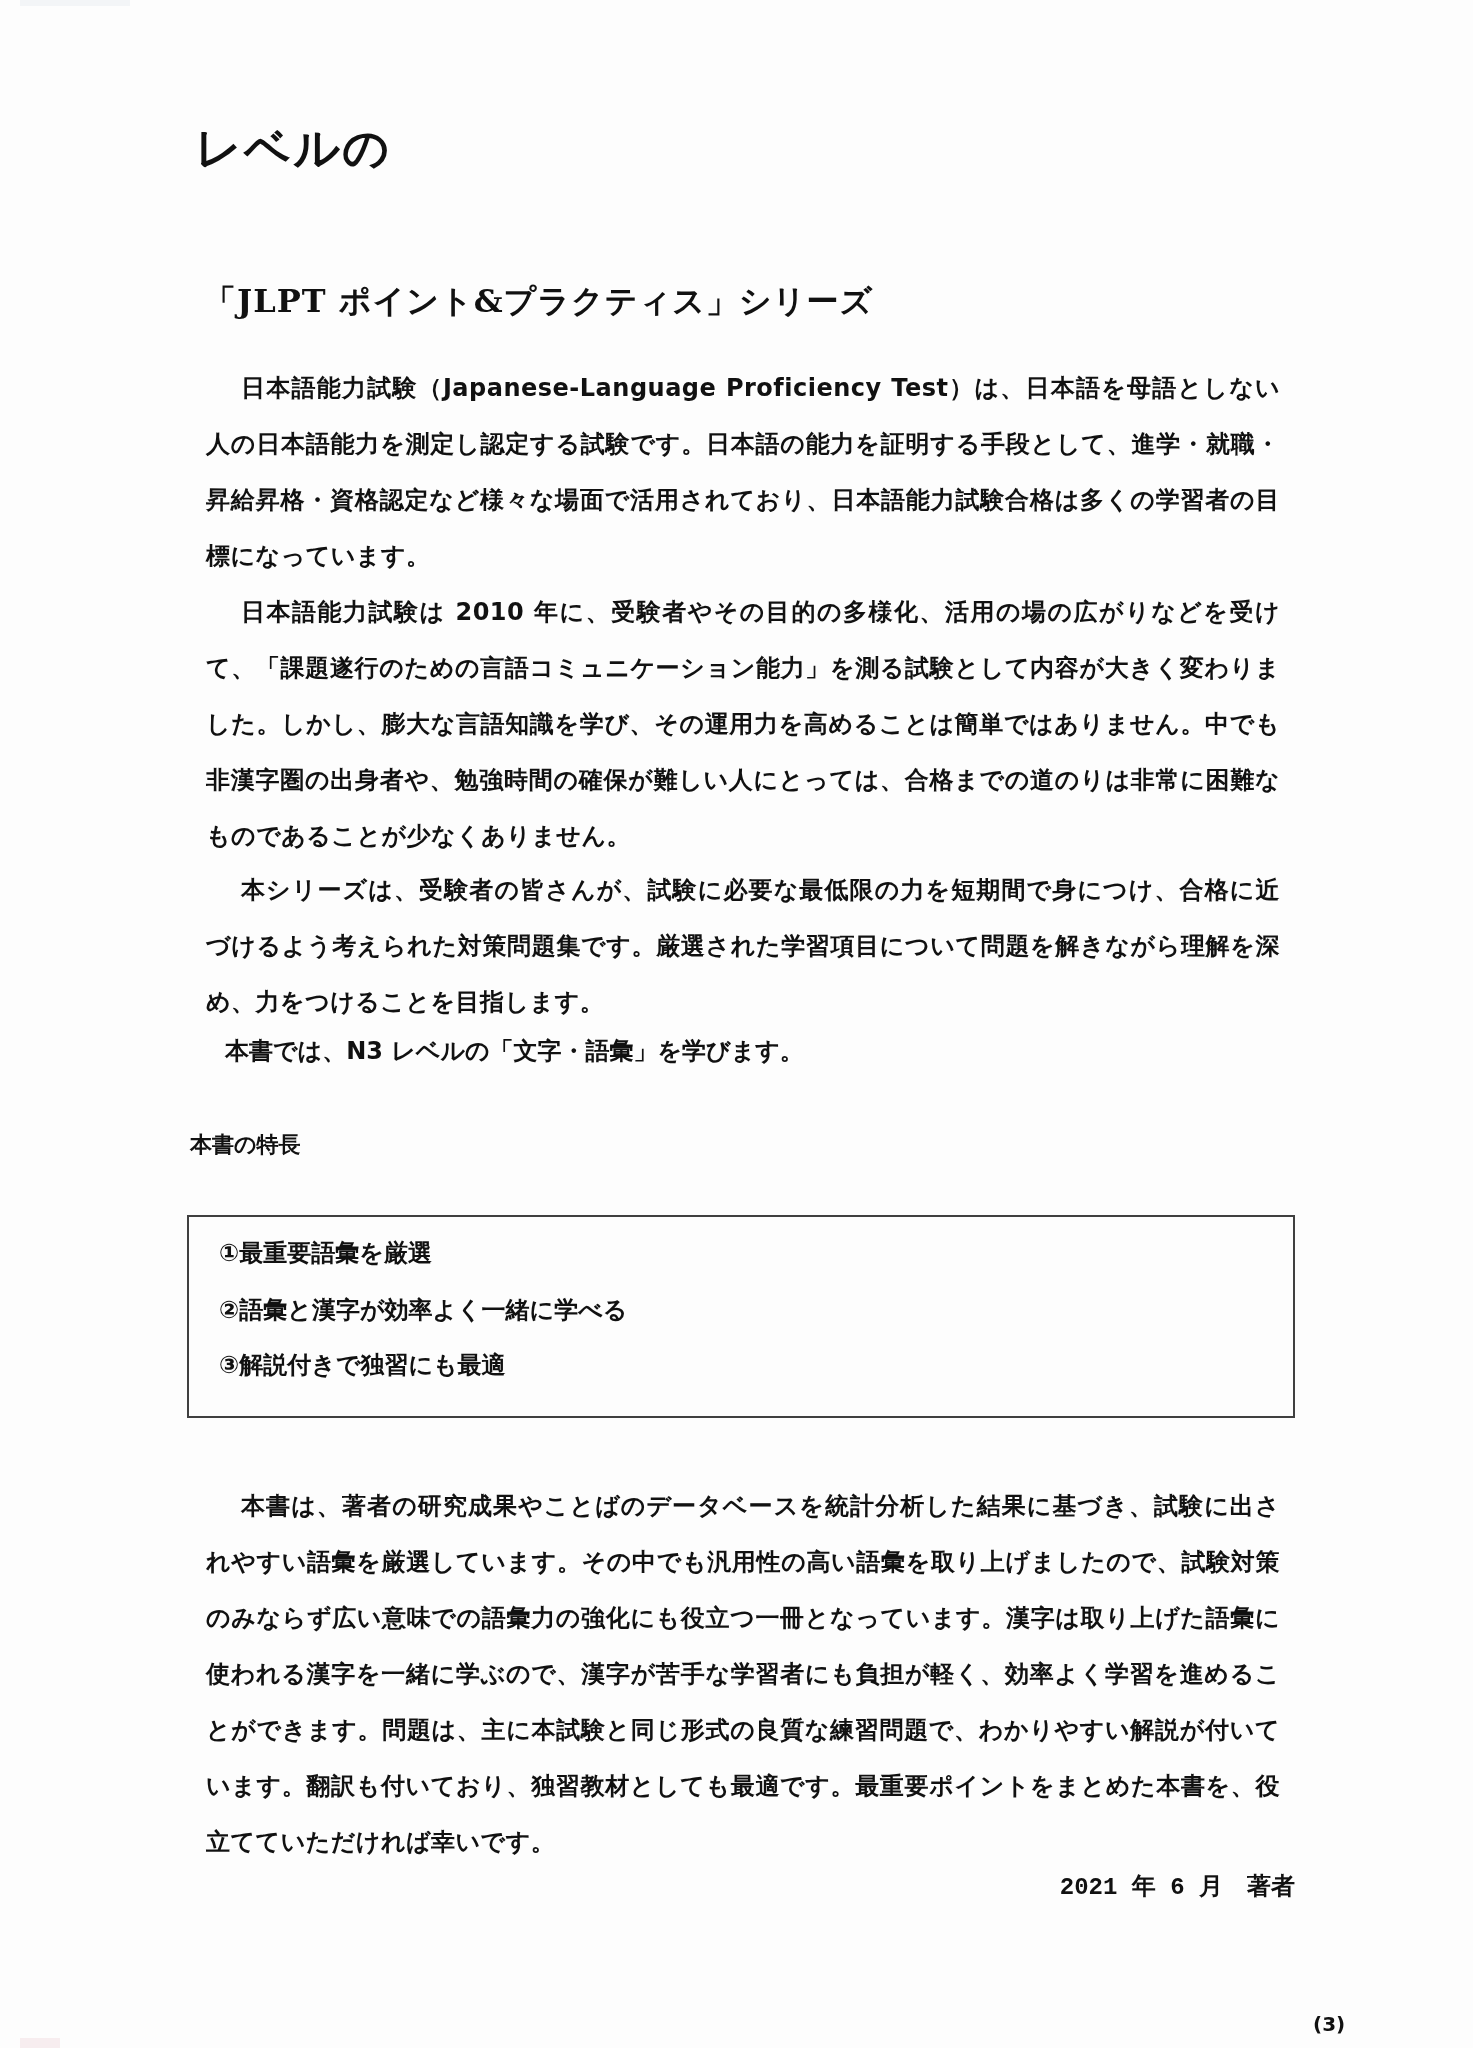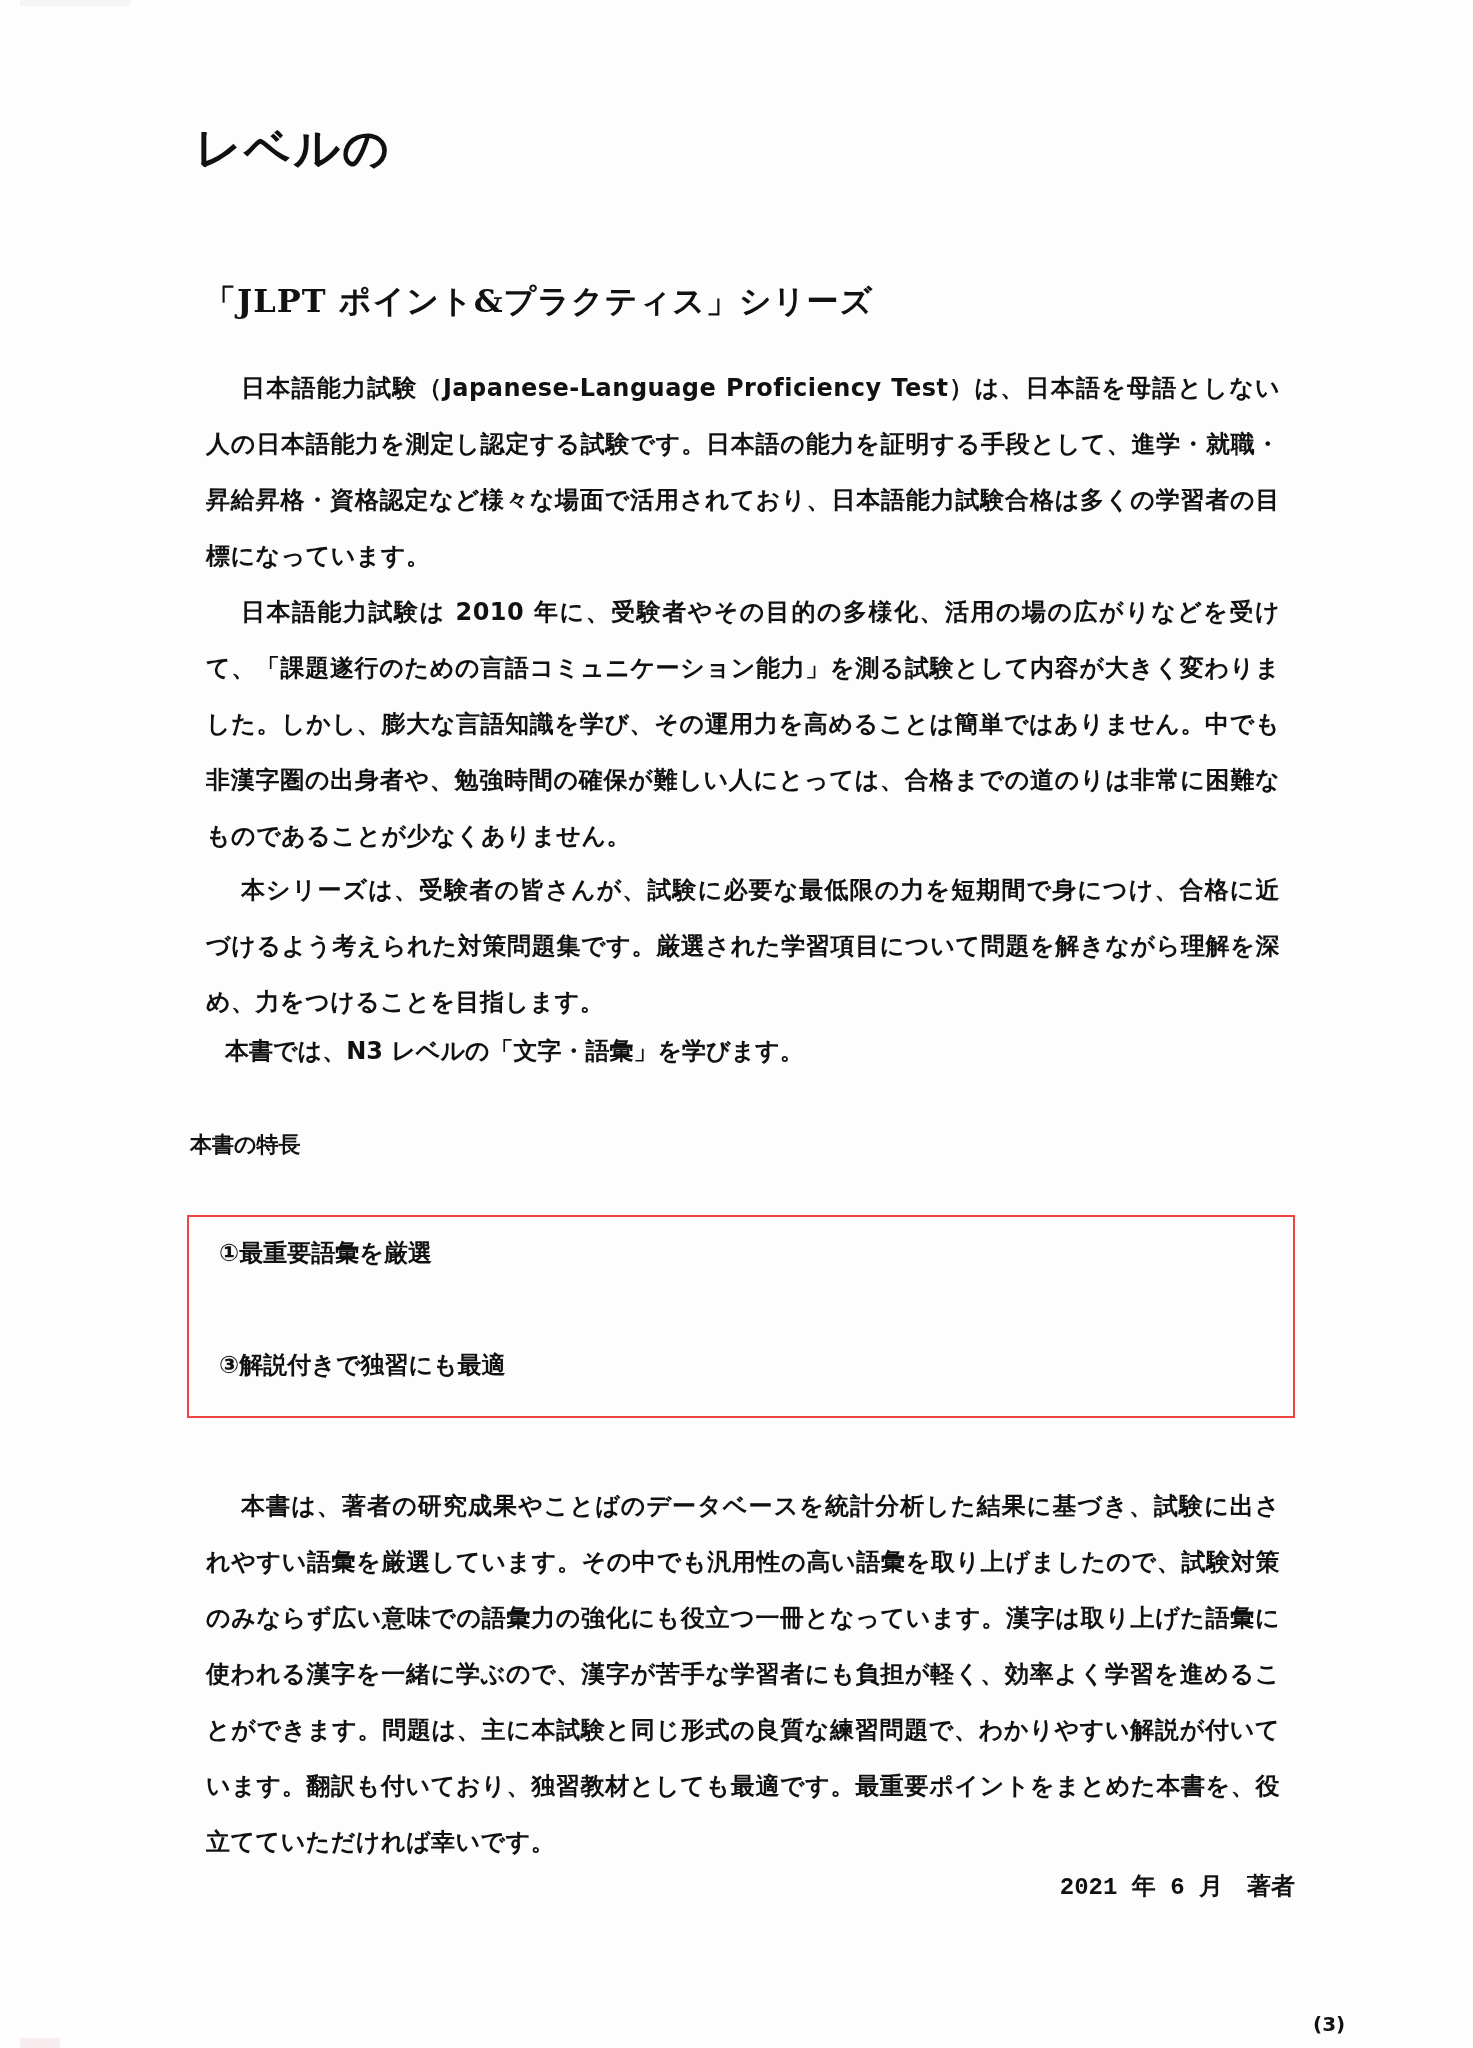--- a/index.html
+++ b/index.html
@@ -37,21 +37,21 @@
       font-family: "DejaVu Sans", "Liberation Sans", sans-serif;
     }
     .features-heading {
       position: absolute; left: 190px; top: 1130px;
       font-size: 22px; font-weight: bold;
       font-family: "DejaVu Sans", "Liberation Sans", sans-serif;
     }
     .features-box {
       position: absolute; left: 187px; top: 1215px;
       width: 1108px; height: 203px;
-      border: 2px solid #ef4444;
+      border: 2px solid #404040;
       box-sizing: border-box;
     }
     .feature-item {
       position: absolute; left: 30px;
       font-size: 24px; font-weight: bold;
       font-family: "DejaVu Sans", "Liberation Sans", sans-serif;
     }
     .fi1 { top: 20px; }
     .fi2 { top: 77px; }
     .fi3 { top: 132px; }
@@ -95,20 +95,21 @@
 <div class="body-block p3">
   <p class="para">本シリーズは、受験者の皆さんが、試験に必要な最低限の力を短期間で身につけ、合格に近づけるよう考えられた対策問題集です。厳選された学習項目について問題を解きながら理解を深め、力をつけることを目指します。</p>
 </div>
 
 <div class="level-line">本書では、N3 レベルの「文字・語彙」を学びます。</div>
 
 <div class="features-heading">本書の特長</div>
 
 <div class="features-box">
   <div class="feature-item fi1">①最重要語彙を厳選</div>
+  <div class="feature-item fi2">②語彙と漢字が効率よく一緒に学べる</div>
   <div class="feature-item fi3">③解説付きで独習にも最適</div>
 </div>
 
 <div class="body-block p4">
   <p class="para">本書は、著者の研究成果やことばのデータベースを統計分析した結果に基づき、試験に出されやすい語彙を厳選しています。その中でも汎用性の高い語彙を取り上げましたので、試験対策のみならず広い意味での語彙力の強化にも役立つ一冊となっています。漢字は取り上げた語彙に使われる漢字を一緒に学ぶので、漢字が苦手な学習者にも負担が軽く、効率よく学習を進めることができます。問題は、主に本試験と同じ形式の良質な練習問題で、わかりやすい解説が付いています。翻訳も付いており、独習教材としても最適です。最重要ポイントをまとめた本書を、役立てていただければ幸いです。</p>
 </div>
 
 <div class="signature">2021 年 6 月　著者</div>
 
 <div class="page-number">(3)</div>

